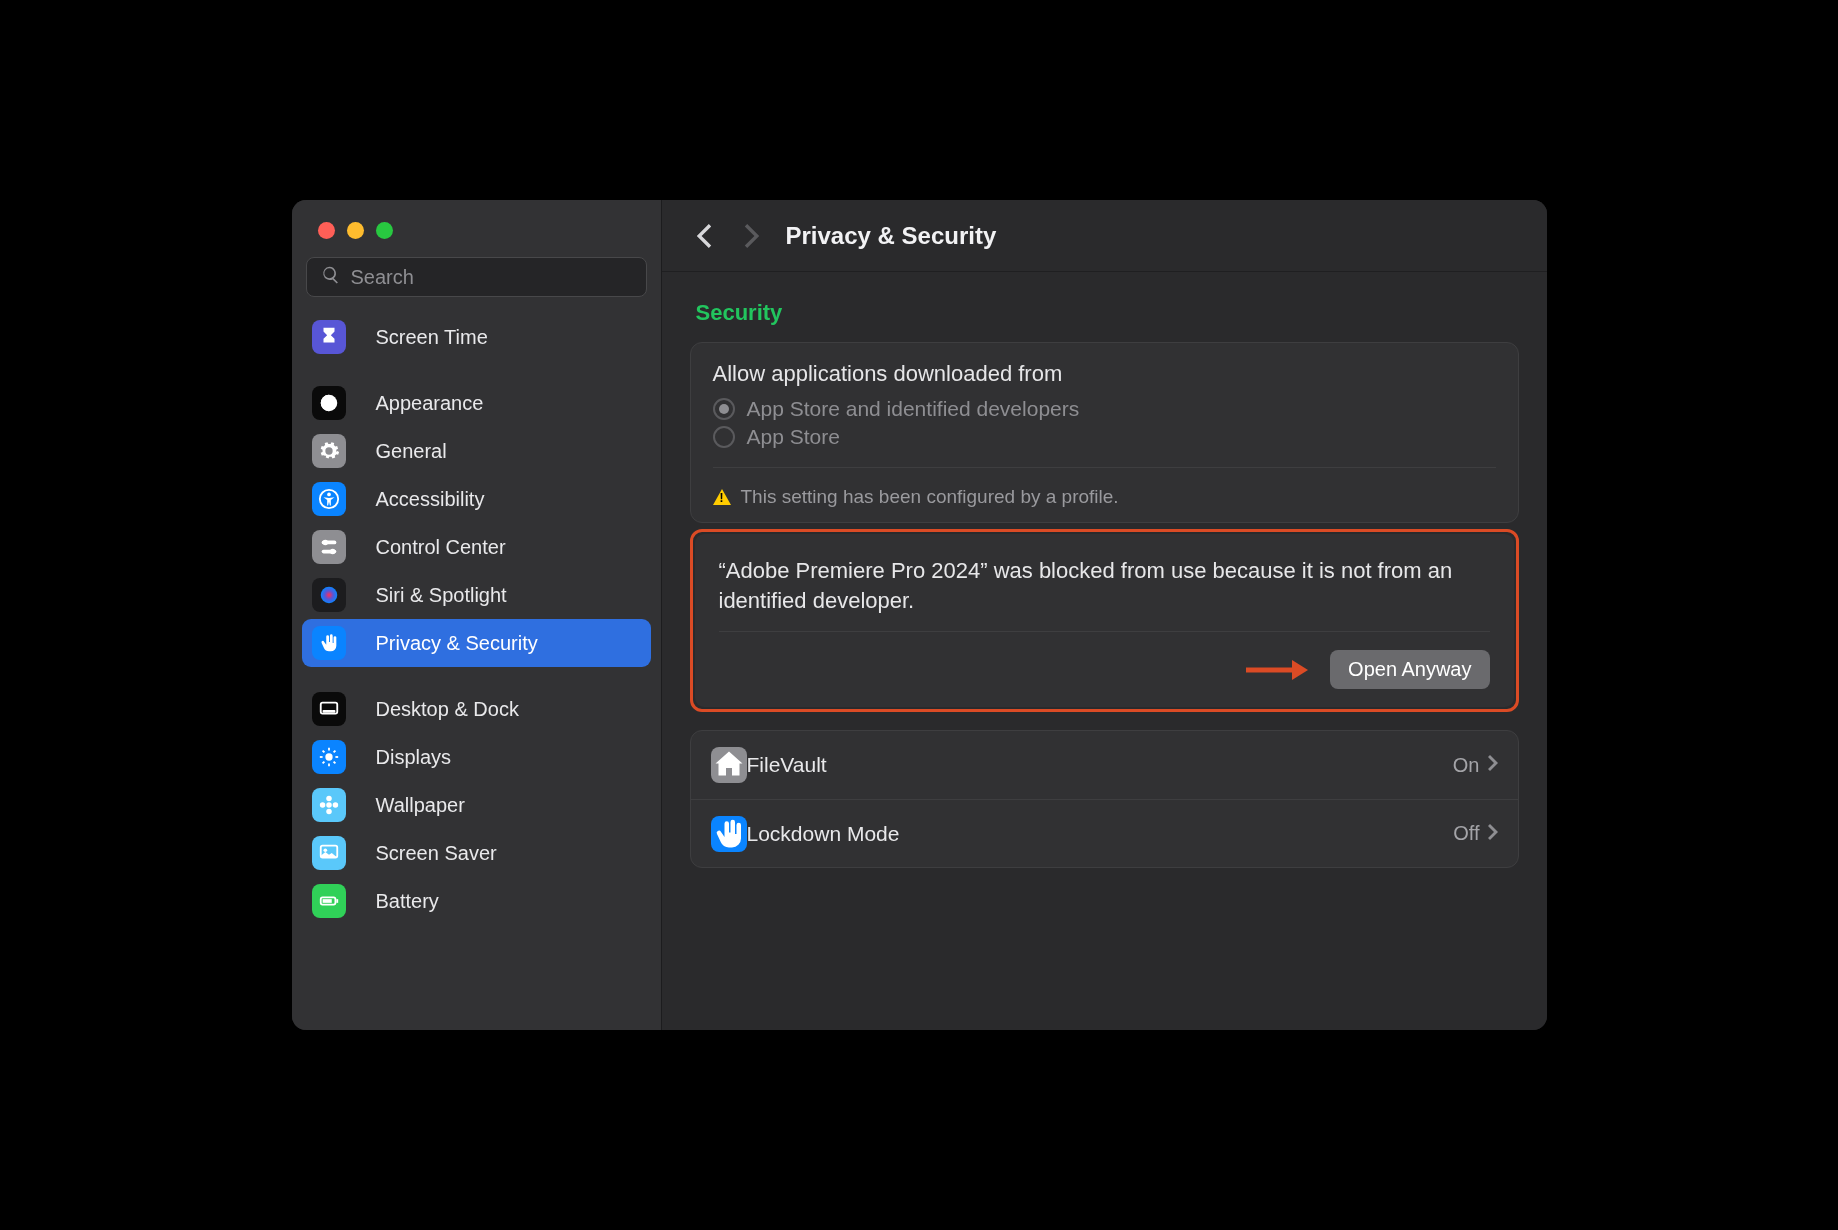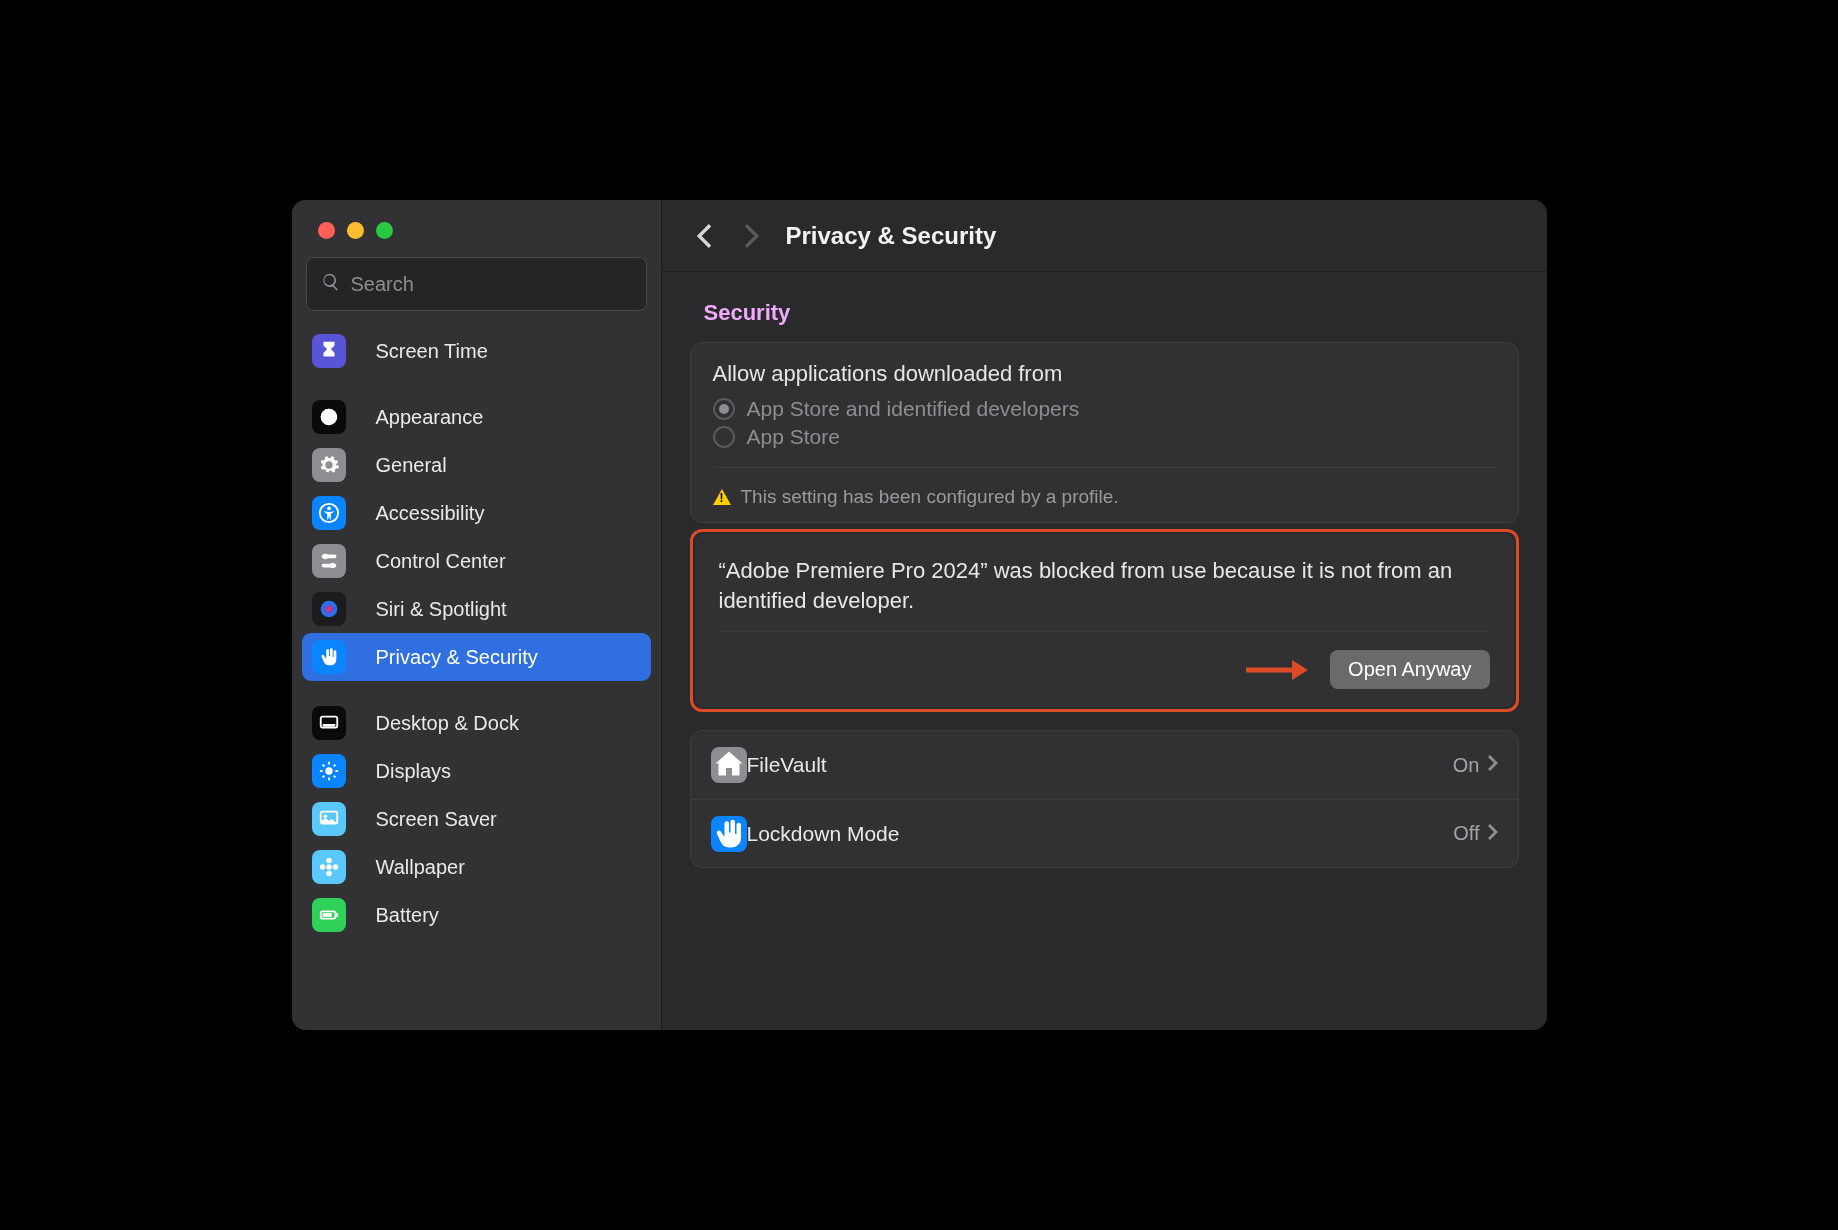--- a/index.html
+++ b/index.html
@@ -31,21 +31,21 @@
   }
   .tc { width: 17px; height: 17px; border-radius: 50%; }
   .tc.red { background: #ff5f57; }
   .tc.yellow { background: #febc2e; }
   .tc.green { background: #28c840; }
   .search-wrap { padding: 0 14px 8px 14px; }
   .search {
     background: #252527;
     border: 1px solid #48484a;
     border-radius: 8px;
-    height: 54px;
+    height: 40px;
     display: flex; align-items: center;
     padding: 0 14px; gap: 10px;
   }
   .search svg { width: 20px; height: 20px; fill: #8e8e92; }
   .search input {
     background: transparent; border: none; outline: none;
     color: #e6e6e8; font-size: 20px; flex: 1;
   }
   .search input::placeholder { color: #8e8e92; }
   .sb-scroll { flex: 1; overflow: hidden; padding: 6px 10px 0 10px; position: relative; }
@@ -71,21 +71,21 @@
   .header {
     height: 72px; display: flex; align-items: center; gap: 20px;
     padding: 0 28px;
     border-bottom: 1px solid #1f1f21;
   }
   .nav-btn { width: 28px; height: 28px; display:flex; align-items:center; justify-content:center; }
   .nav-btn svg { width: 18px; height: 24px; }
   .header-title { color: #f2f2f4; font-size: 24px; font-weight: 700; }
 
   .content { flex:1; overflow:hidden; padding: 22px 28px 0 28px; }
-  .section-title { color:#f0abfc; font-size:22px; font-weight:700; margin: 6px 0 16px 14px; }
+  .section-title { color:#22c55e; font-size:22px; font-weight:700; margin: 6px 0 16px 6px; }
 
   .panel {
     background: #313133;
     border: 1px solid #3e3e40;
     border-radius: 12px;
     padding: 18px 22px 14px 22px;
   }
   .panel .lbl { color:#e6e6e8; font-size:22px; margin-bottom: 10px; }
   .radio-row { display:flex; align-items:center; gap:12px; color:#8e8e92; font-size:21px; margin: 4px 0; }
   .radio { width:22px; height:22px; border-radius:50%; border:2px solid #5a5a5d; position:relative; }
@@ -306,45 +306,45 @@
           <div class="sb-item">
             <span class="sb-icon" style="background:#5ac8fa">
               <svg viewBox="0 0 24 24">
                 <defs>
                   <radialGradient id="sg">
                     <stop offset="0" stop-color="#ff2d55"></stop>
                     <stop offset=".5" stop-color="#5856d6"></stop>
                     <stop offset="1" stop-color="#0a84ff"></stop>
                   </radialGradient>
                 </defs>
-                <rect x="3" y="4" width="18" height="13" rx="2" fill="none" stroke="#fff" stroke-width="2"></rect>
-                <circle cx="8" cy="9" r="2"></circle>
-                <path d="M3 15l5-4 4 3 3-2 6 5H3z"></path>
-              </svg>
-            </span>
-            <span>Screen Saver</span>
-          </div>
-          <div class="sb-item">
-            <span class="sb-icon" style="background:#5ac8fa">
-              <svg viewBox="0 0 24 24">
-                <defs>
-                  <radialGradient id="sg">
-                    <stop offset="0" stop-color="#ff2d55"></stop>
-                    <stop offset=".5" stop-color="#5856d6"></stop>
-                    <stop offset="1" stop-color="#0a84ff"></stop>
-                  </radialGradient>
-                </defs>
                 <circle cx="12" cy="12" r="3"></circle>
                 <circle cx="12" cy="5" r="3"></circle>
                 <circle cx="12" cy="19" r="3"></circle>
                 <circle cx="5" cy="12" r="3"></circle>
                 <circle cx="19" cy="12" r="3"></circle>
               </svg>
             </span>
             <span>Wallpaper</span>
+          </div>
+          <div class="sb-item">
+            <span class="sb-icon" style="background:#5ac8fa">
+              <svg viewBox="0 0 24 24">
+                <defs>
+                  <radialGradient id="sg">
+                    <stop offset="0" stop-color="#ff2d55"></stop>
+                    <stop offset=".5" stop-color="#5856d6"></stop>
+                    <stop offset="1" stop-color="#0a84ff"></stop>
+                  </radialGradient>
+                </defs>
+                <rect x="3" y="4" width="18" height="13" rx="2" fill="none" stroke="#fff" stroke-width="2"></rect>
+                <circle cx="8" cy="9" r="2"></circle>
+                <path d="M3 15l5-4 4 3 3-2 6 5H3z"></path>
+              </svg>
+            </span>
+            <span>Screen Saver</span>
           </div>
           <div class="sb-item">
             <span class="sb-icon" style="background:#30d158">
               <svg viewBox="0 0 24 24">
                 <defs>
                   <radialGradient id="sg">
                     <stop offset="0" stop-color="#ff2d55"></stop>
                     <stop offset=".5" stop-color="#5856d6"></stop>
                     <stop offset="1" stop-color="#0a84ff"></stop>
                   </radialGradient>

